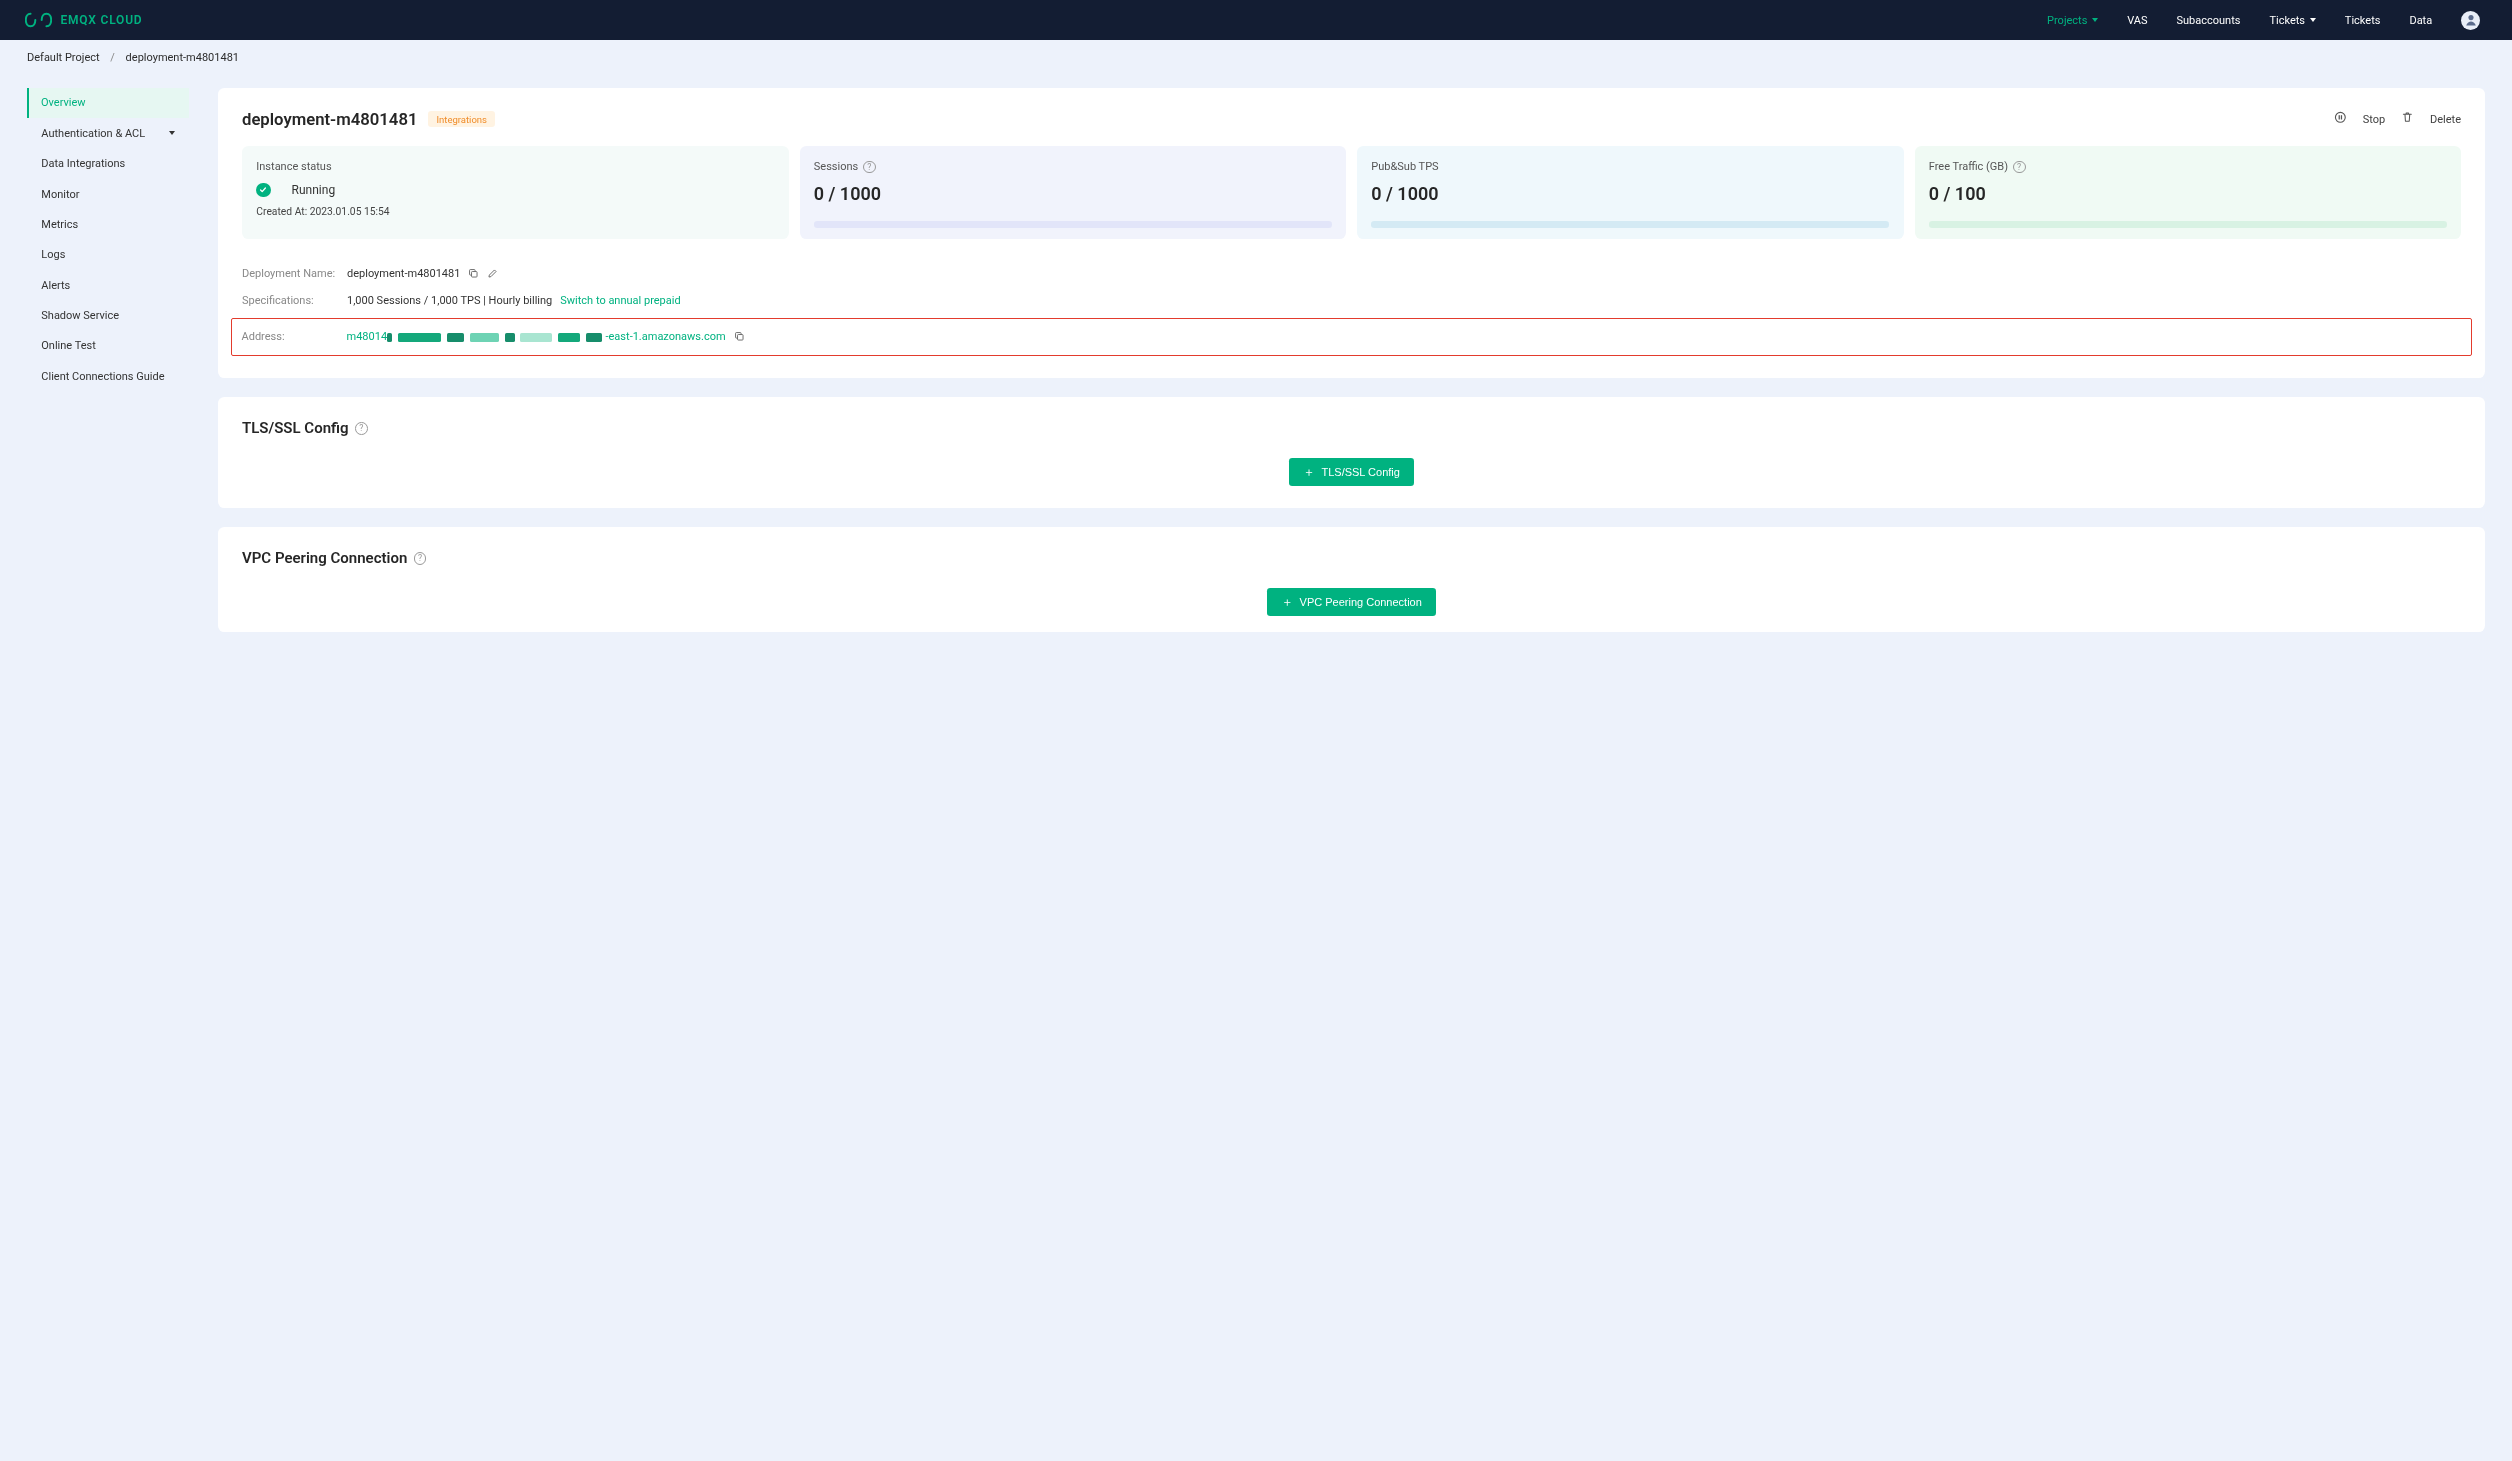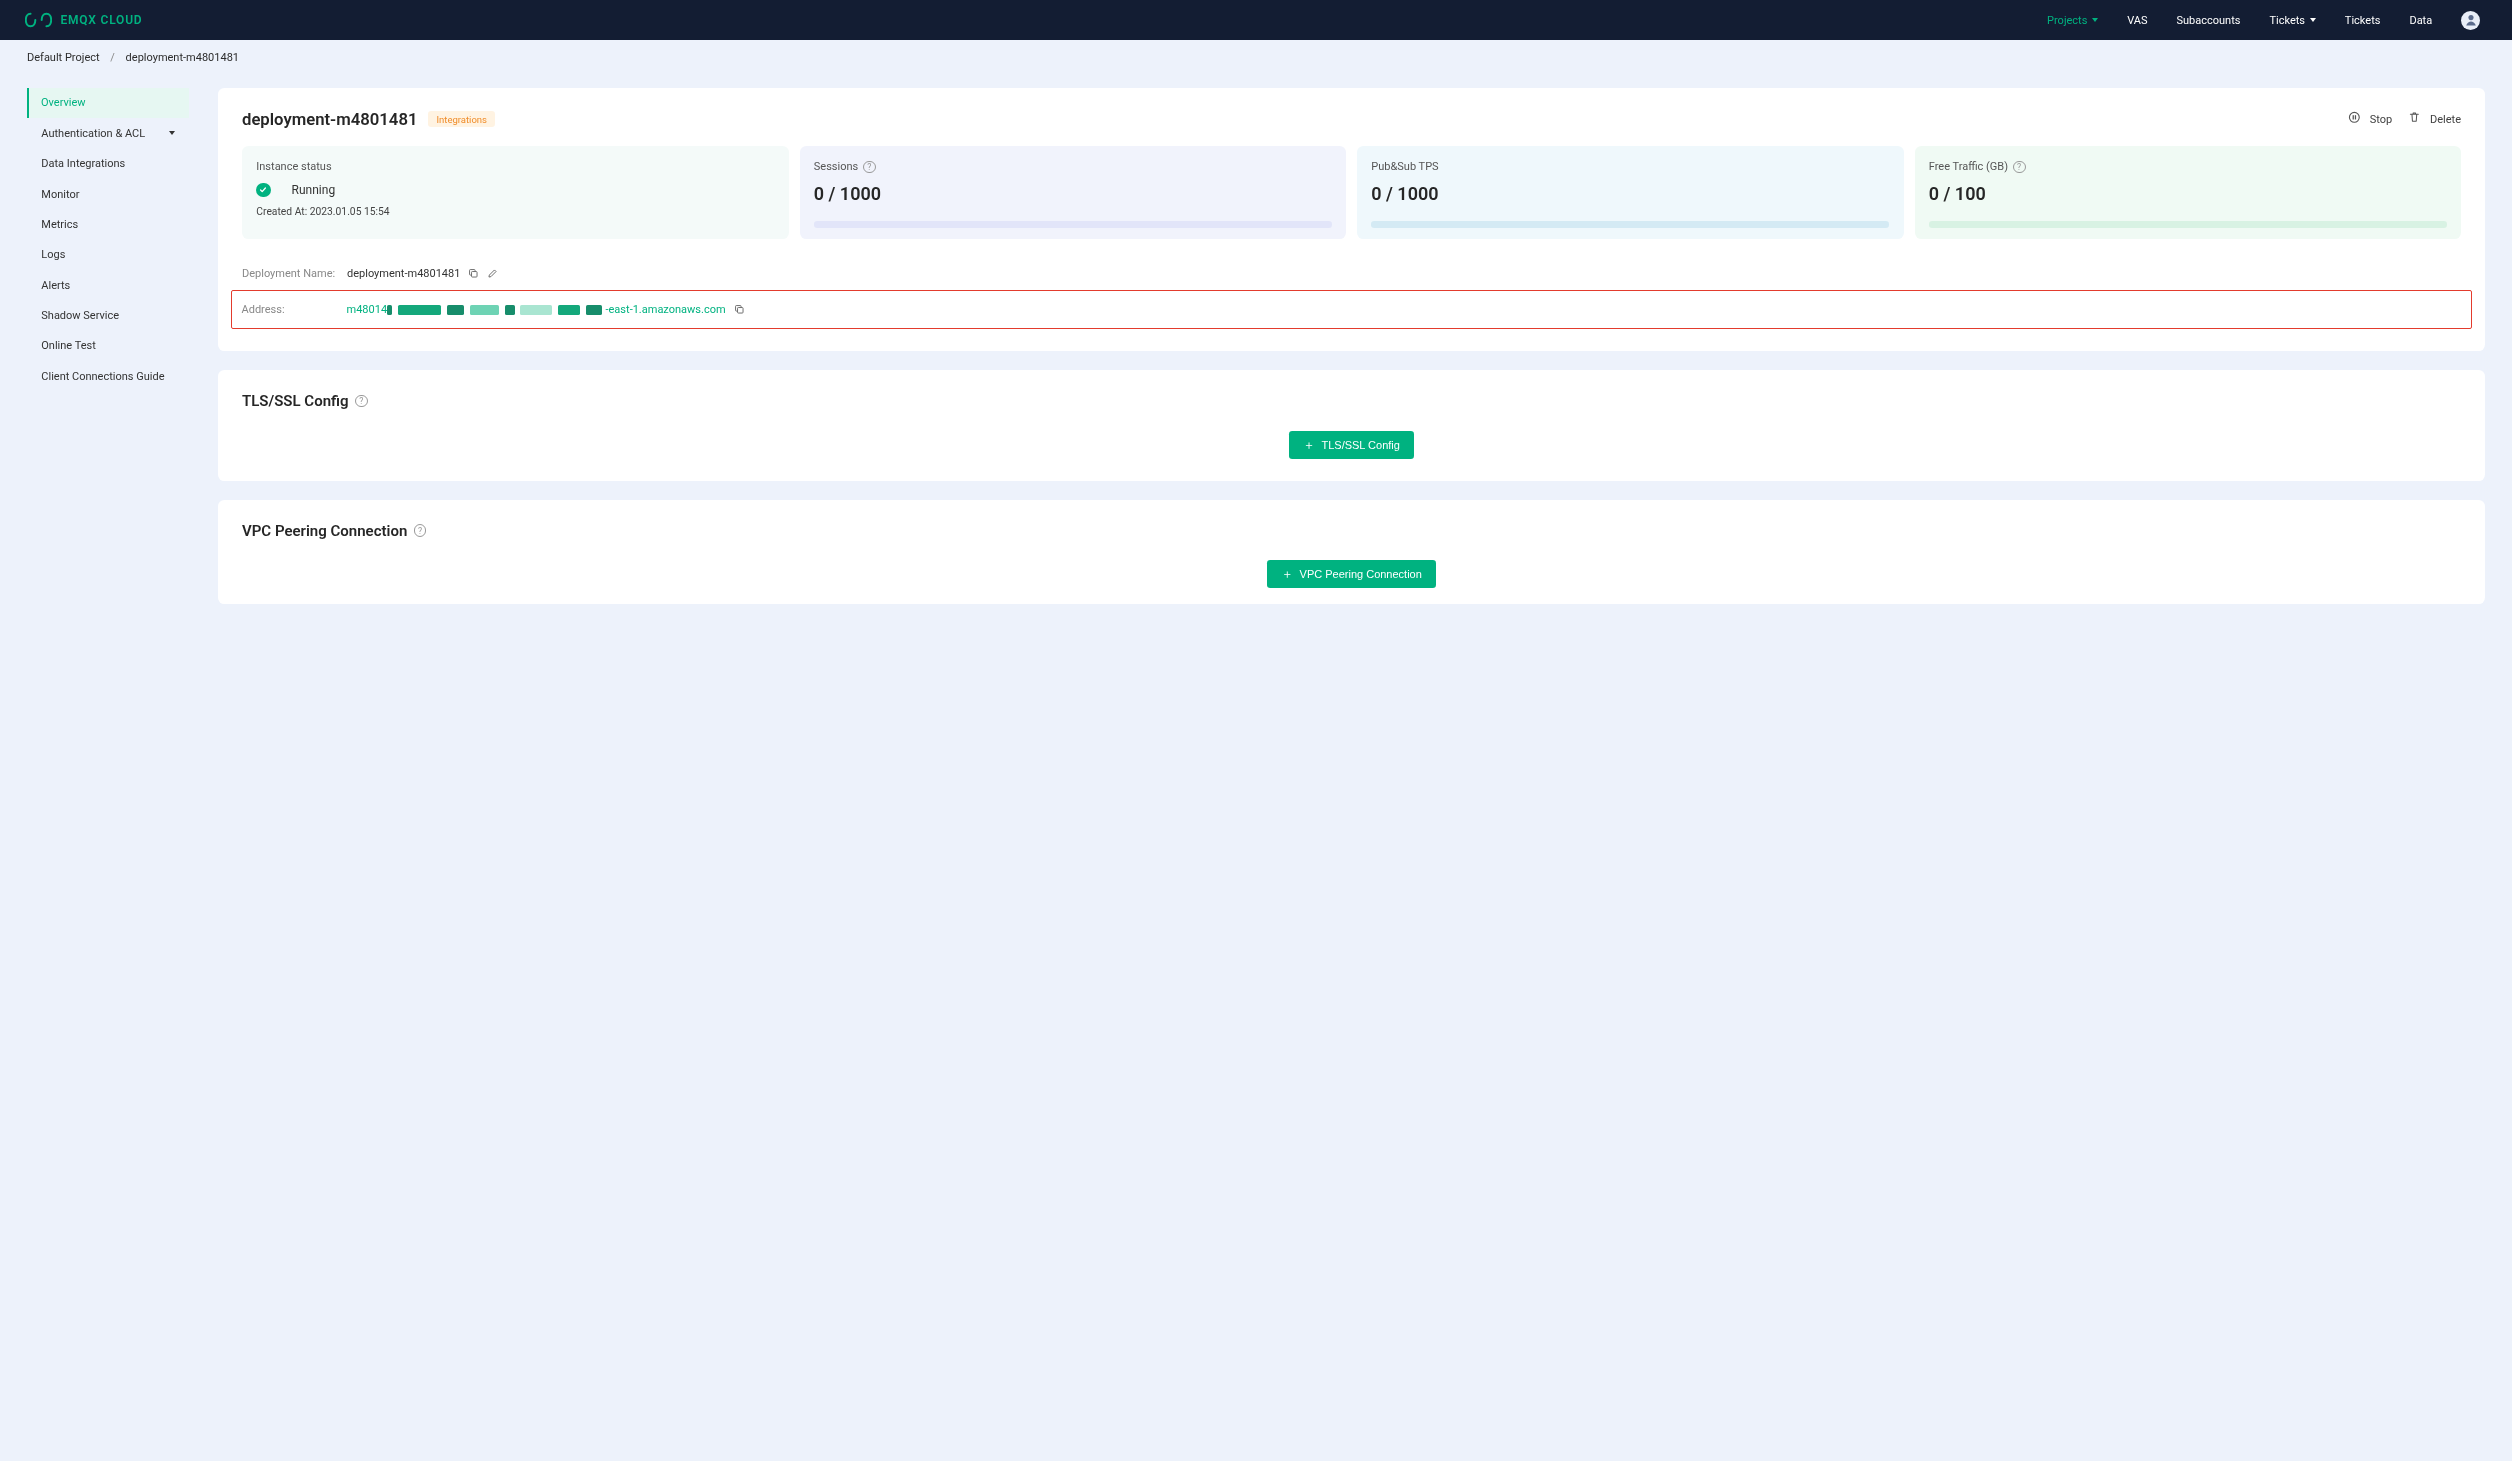--- a/index.html
+++ b/index.html
@@ -28,21 +28,21 @@
     .side-item.active { background: #e6f7f2; color: #00b280; border-left: 2.4px solid #00b280; padding-left: 12px; font-weight: 400; }
     .side-chev { width: 0; height: 0; border-left: 3.2px solid transparent; border-right: 3.2px solid transparent; border-top: 4px solid #333; }
 
     
     .main { flex: 1; display: flex; flex-direction: column; gap: 19px; }
     .panel { background: #fff; border-radius: 6.4px; padding: 22px 24px; }
     .head-row { display: flex; align-items: center; gap: 11px; }
     .dep-title { font-size: 16.7px; font-weight: 600; color: #262626; }
     .badge { background: #fff3e2; color: #f08c29; padding: 2.4px 8px; border-radius: 3.2px; font-size: 9.5px; }
     .actions { margin-left: auto; display: flex; align-items: center; gap: 16px; }
-    .action { display: flex; align-items: center; gap: 9px; color: #404040; cursor: pointer; font-size: 11px; }
+    .action { display: flex; align-items: center; gap: 16px; color: #404040; cursor: pointer; font-size: 11px; }
 
     
     .stats { display: flex; gap: 11px; margin-top: 17.5px; }
     .stat { flex: 1; border-radius: 6.4px; padding: 14.3px 14.3px 11px; position: relative; overflow: hidden; }
     .stat-title { color: #555; font-size: 11px; display: flex; align-items: center; gap: 4.8px; }
     .stat-value { font-size: 18px; font-weight: 600; margin-top: 9.5px; color: #262626; }
     .stat-sub { color: #444; font-size: 10.3px; margin-top: 8px; }
     .status-row { display: flex; align-items: center; gap: 21px; margin-top: 9.5px; }
     .status-dot { width: 14.3px; height: 14.3px; border-radius: 50%; background: #00b280; display: flex; align-items: center; justify-content: center; color: #fff; }
     .bar { height: 6.4px; border-radius: 3.2px; margin-top: 17.5px; }
@@ -222,20 +222,27 @@
                   <path d="M9 4.5V3a1 1 0 0 0-1-1H3a1 1 0 0 0-1 1v5a1 1 0 0 0 1 1h1.5" stroke="#666" stroke-width="1.2"></path>
                 </svg>
               </span>
             <span class="icon-btn">
                 <svg width="11" height="11" viewBox="0 0 14 14" fill="none">
                   <path d="M9.5 2.5l2 2L5 11l-2.5.5L3 9l6.5-6.5z" stroke="#666" stroke-width="1.2" stroke-linejoin="round"></path>
                 </svg>
               </span>
           </div>
         </div>
+        <div class="info-row">
+          <div class="info-lbl">Specifications:</div>
+          <div class="info-val">
+            <span>1,000 Sessions / 1,000 TPS | Hourly billing</span>
+            <span class="link">Switch to annual prepaid</span>
+          </div>
+        </div>
         <div class="redbox">
           <div class="info-row">
             <div class="info-lbl">Address:</div>
             <div class="info-val green">
               <span>
                 <span>m48014</span><span class="blur-chunk" style="width:4.8px;background:#178d6b;"></span>
                 <span class="blur-chunk" style="width:43px;background:#14a87b;"></span>
                 <span class="blur-chunk" style="width:17.5px;background:#178d6b;"></span>
                 <span class="blur-chunk" style="width:29px;background:#6ed3b4;"></span>
                 <span class="blur-chunk" style="width:9.5px;background:#178d6b;"></span>

